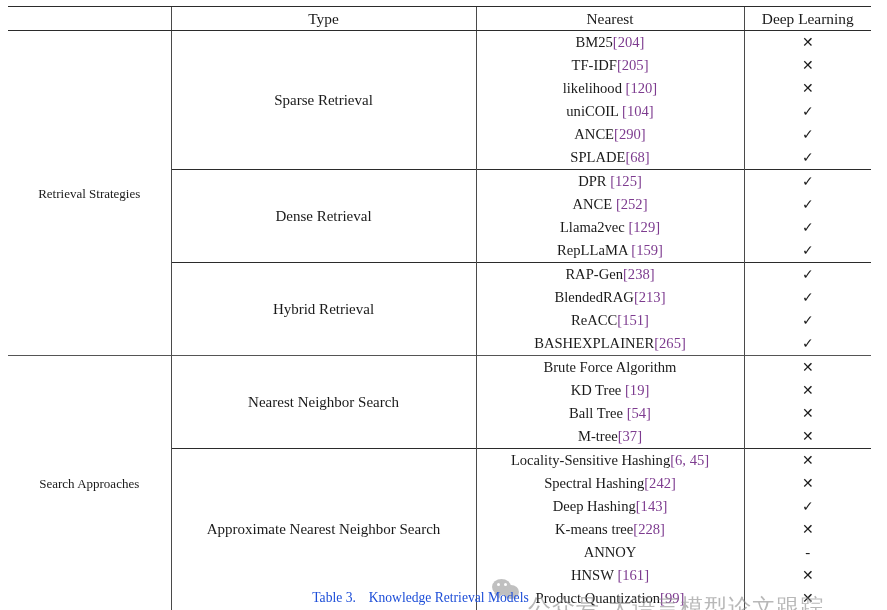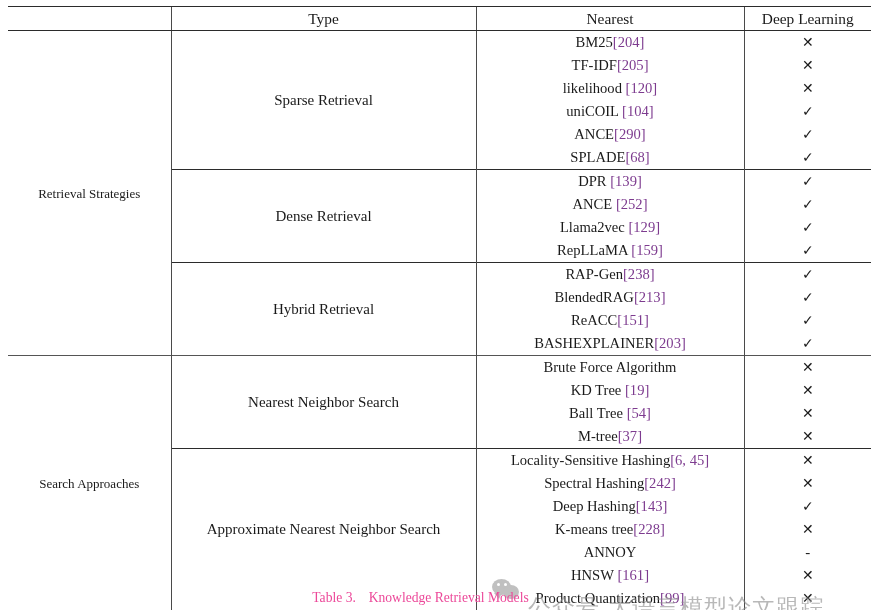--- a/index.html
+++ b/index.html
@@ -81,21 +81,21 @@
   .dash { font-size: 15px; color: #1a1a1a; }
 
   .caption {
     position: absolute;
     left: 0;
     top: 590px;
     width: 841px;
     text-align: center;
     font-size: 13.6px;
     font-family: "Liberation Serif", "DejaVu Serif", serif;
-    color: #ec4899;
+    color: #1d4ed8;
   }
   .caption .cap-gap { display: inline-block; width: 6px; }
 
   
   .watermark {
     position: absolute;
     left: 492px;
     top: 556px;
     display: flex;
     align-items: center;
@@ -173,21 +173,21 @@
         <tr>
           <td class="vline-l"><span>ANCE</span><span class="cite">[290]</span></td>
           <td class="vline-l"><span class="mark">✓</span></td>
         </tr>
         <tr>
           <td class="vline-l"><span>SPLADE</span><span class="cite">[68]</span></td>
           <td class="vline-l"><span class="mark">✓</span></td>
         </tr>
         <tr>
           <td class="type-cell vline-l rule-sub" rowspan="4">Dense Retrieval</td>
-          <td class="vline-l rule-sub"><span>DPR</span> <span class="cite">[139]</span></td>
+          <td class="vline-l rule-sub"><span>DPR</span> <span class="cite">[125]</span></td>
           <td class="vline-l rule-sub"><span class="mark">✓</span></td>
         </tr>
         <tr>
           <td class="vline-l"><span>ANCE</span> <span class="cite">[252]</span></td>
           <td class="vline-l"><span class="mark">✓</span></td>
         </tr>
         <tr>
           <td class="vline-l"><span>Llama2vec</span> <span class="cite">[129]</span></td>
           <td class="vline-l"><span class="mark">✓</span></td>
         </tr>
@@ -202,21 +202,21 @@
         </tr>
         <tr>
           <td class="vline-l"><span>BlendedRAG</span><span class="cite">[213]</span></td>
           <td class="vline-l"><span class="mark">✓</span></td>
         </tr>
         <tr>
           <td class="vline-l"><span>ReACC</span><span class="cite">[151]</span></td>
           <td class="vline-l"><span class="mark">✓</span></td>
         </tr>
         <tr>
-          <td class="vline-l"><span>BASHEXPLAINER</span><span class="cite">[203]</span></td>
+          <td class="vline-l"><span>BASHEXPLAINER</span><span class="cite">[265]</span></td>
           <td class="vline-l"><span class="mark">✓</span></td>
         </tr>
         <tr>
           <td class="cat-cell rule-section" rowspan="11">Search Approaches</td>
           <td class="type-cell vline-l rule-section" rowspan="4">Nearest Neighbor Search</td>
           <td class="vline-l rule-section"><span>Brute Force Algorithm</span></td>
           <td class="vline-l rule-section"><span class="mark">✕</span></td>
         </tr>
         <tr>
           <td class="vline-l"><span>KD Tree</span> <span class="cite">[19]</span></td>

